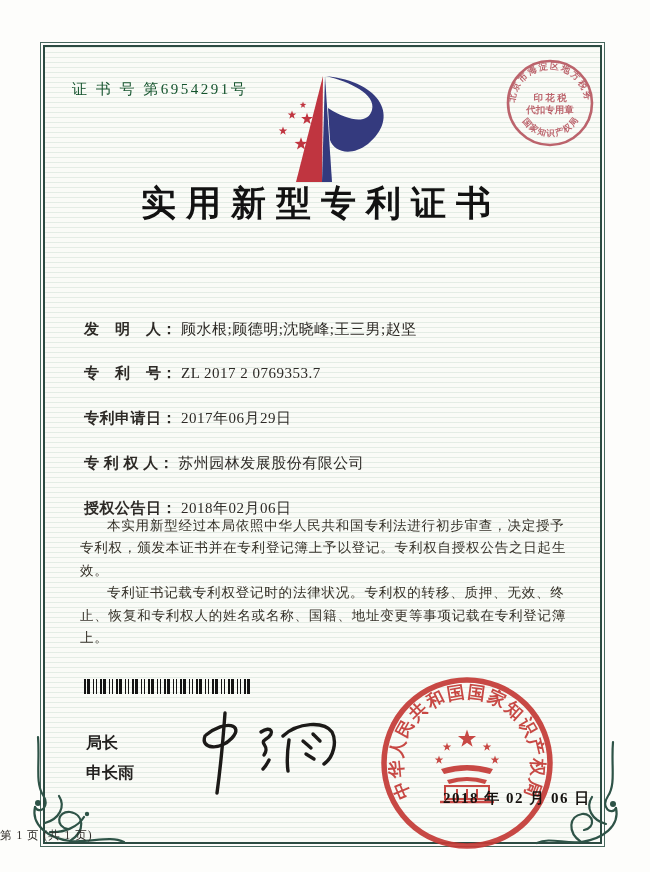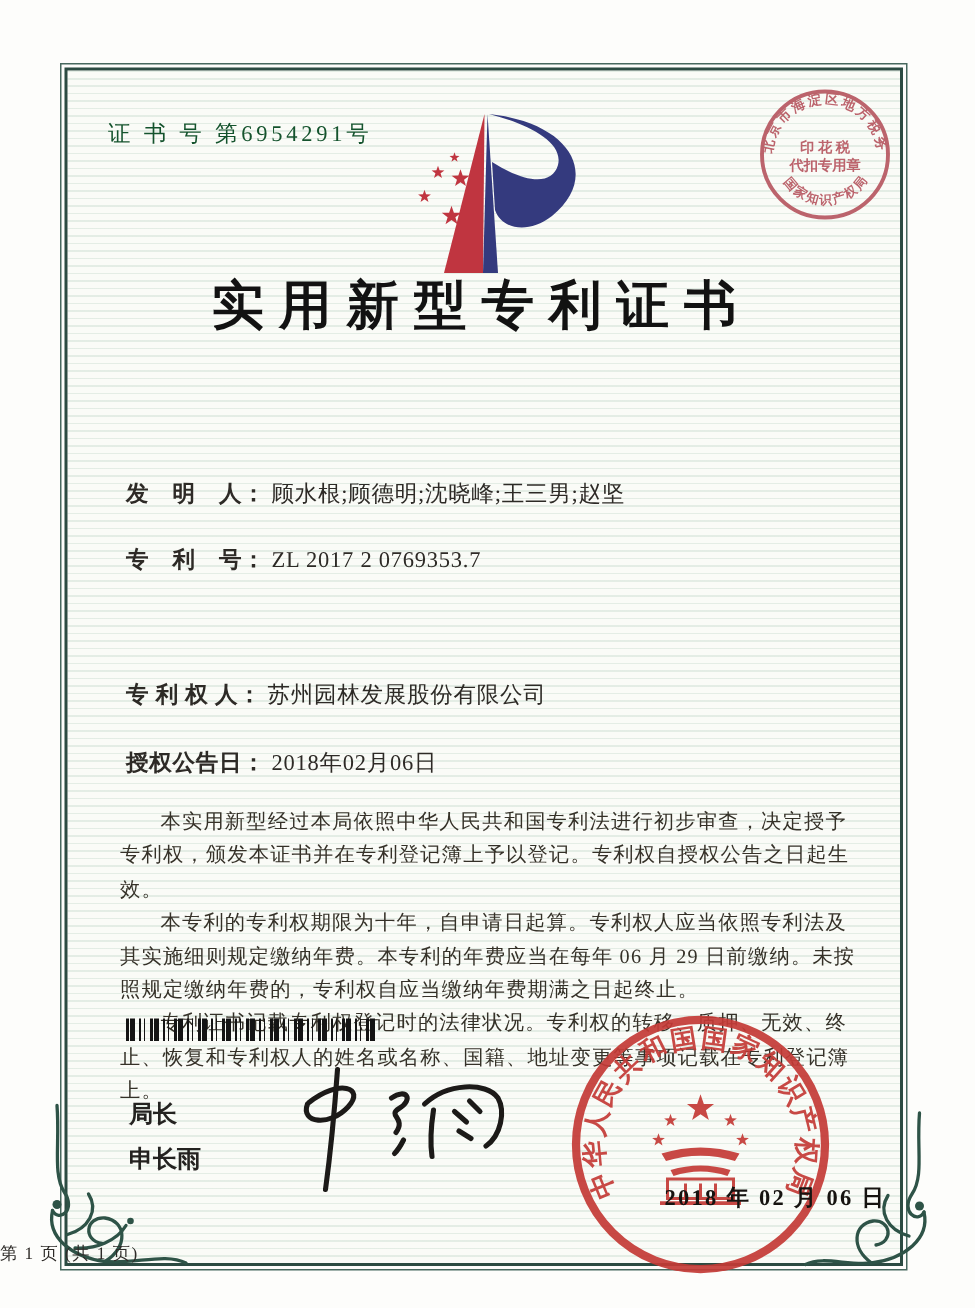--- a/index.html
+++ b/index.html
@@ -18,21 +18,21 @@
   .title{position:absolute;left:0;top:180px;width:642px;text-align:center;font-size:35px;
          font-weight:700;letter-spacing:10px;color:#121212;z-index:3;}
   
   .logo{position:absolute;left:230px;top:70px;z-index:3;}
   
   .field-row{position:absolute;left:84px;width:500px;font-size:15px;letter-spacing:.5px;
              color:#2d2a26;z-index:3;white-space:nowrap;}
   .f-label{font-weight:600;}
   .f-value{margin-left:4px;}.fr2:{}
   
-  .paras{position:absolute;left:80px;top:537px;width:494px;z-index:3;}
+  .paras{position:absolute;left:80px;top:515px;width:494px;z-index:3;}
   .paras p{margin:0;font-size:13.5px;line-height:1.66;text-indent:2em;
            letter-spacing:.8px;color:#353128;}
   
   .barcode{position:absolute;left:84px;top:679px;width:168px;height:15px;z-index:3;
     background-image:repeating-linear-gradient(90deg,
       #141414 0 2px, transparent 2px 3px,
       #141414 3px 6px, transparent 6px 9px,
       #141414 9px 10px, transparent 10px 12px,
       #141414 12px 13px, transparent 13px 16px);}
   
@@ -96,30 +96,32 @@
   </svg>
 
   <div class="title">实用新型专利证书</div>
 
   <div class="field-row" style="top:320px">
     <span class="f-label">发　明　人：</span><span class="f-value">顾水根;顾德明;沈晓峰;王三男;赵坚</span>
   </div>
   <div class="field-row" style="top:364px">
     <span class="f-label">专　利　号：</span><span class="f-value">ZL 2017 2 0769353.7</span>
   </div>
+  <div class="field-row" style="top:409px">
+    <span class="f-label">专利申请日：</span><span class="f-value">2017年06月29日</span>
+  </div>
   <div class="field-row" style="top:454px">
     <span class="f-label">专 利 权 人：</span><span class="f-value">苏州园林发展股份有限公司</span>
   </div>
   <div class="field-row" style="top:499px">
     <span class="f-label">授权公告日：</span><span class="f-value">2018年02月06日</span>
   </div>
 
   <div class="paras">
     <p>本实用新型经过本局依照中华人民共和国专利法进行初步审查，决定授予专利权，颁发本证书并在专利登记簿上予以登记。专利权自授权公告之日起生效。</p>
-    <p>本专利的专利权期限为十年，自申请日起算。专利权人应当依照专利法及其实施细则规定缴纳年费。本专利的年费应当在每年 06 月 29 日前缴纳。未按照规定缴纳年费的，专利权自应当缴纳年费期满之日起终止。</p>
     <p>专利证书记载专利权登记时的法律状况。专利权的转移、质押、无效、终止、恢复和专利权人的姓名或名称、国籍、地址变更等事项记载在专利登记簿上。</p>
   </div>
 
   <div class="barcode"></div>
 
   <div class="issuer">
     <div>局长</div>
     <div class="iname">申长雨</div>
   </div>
 

